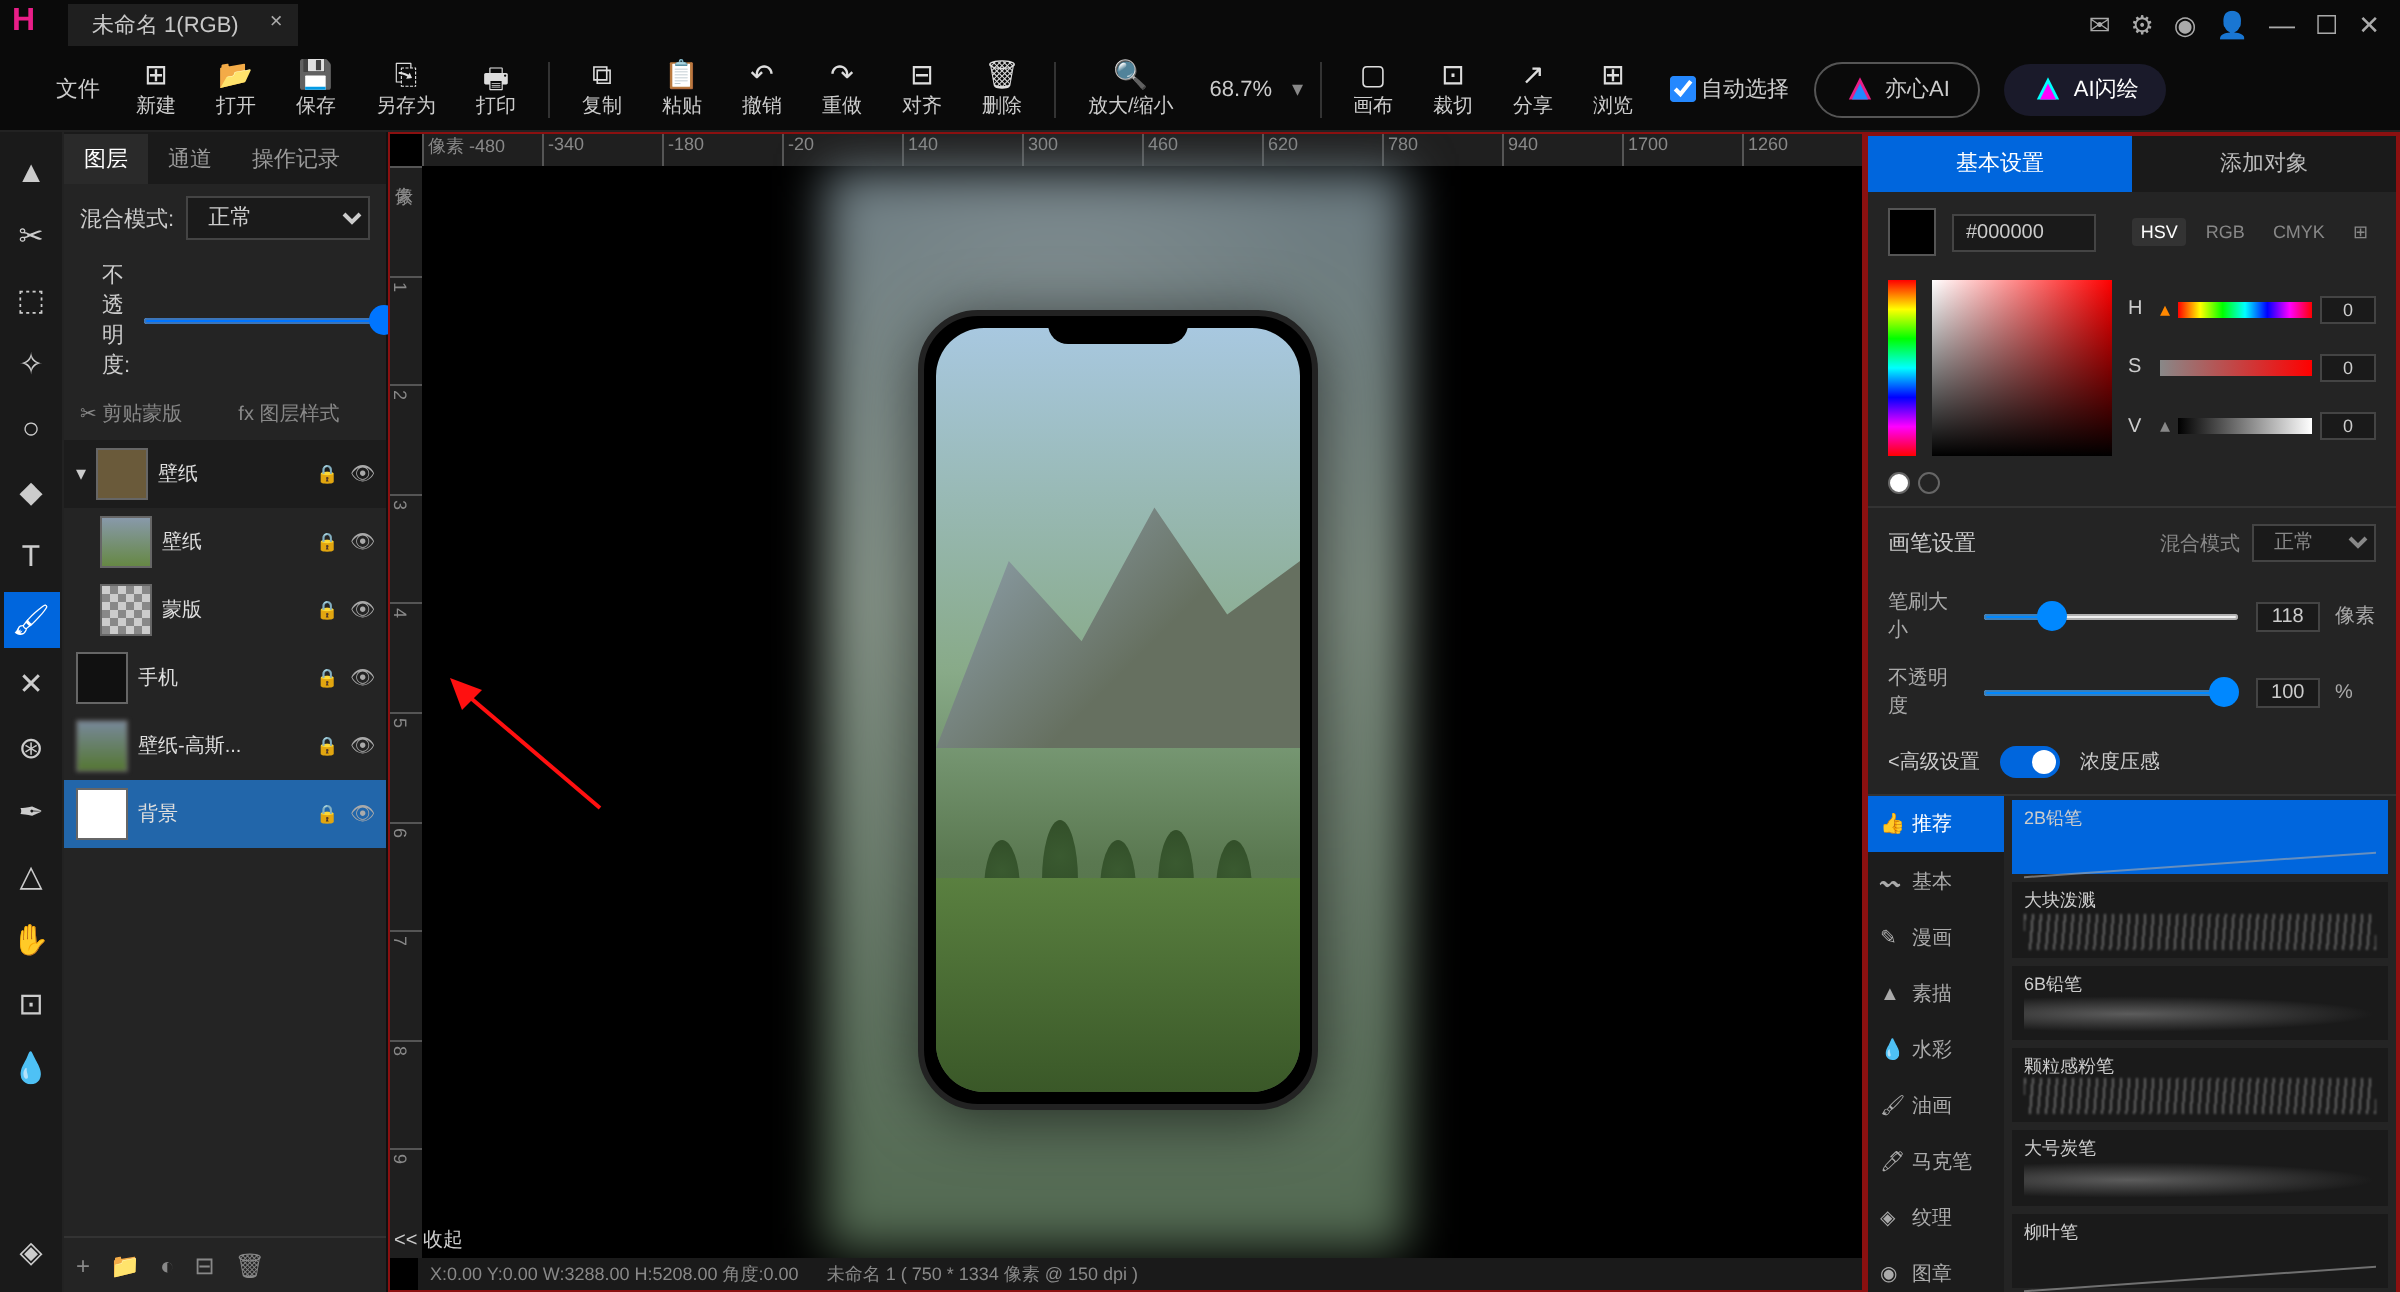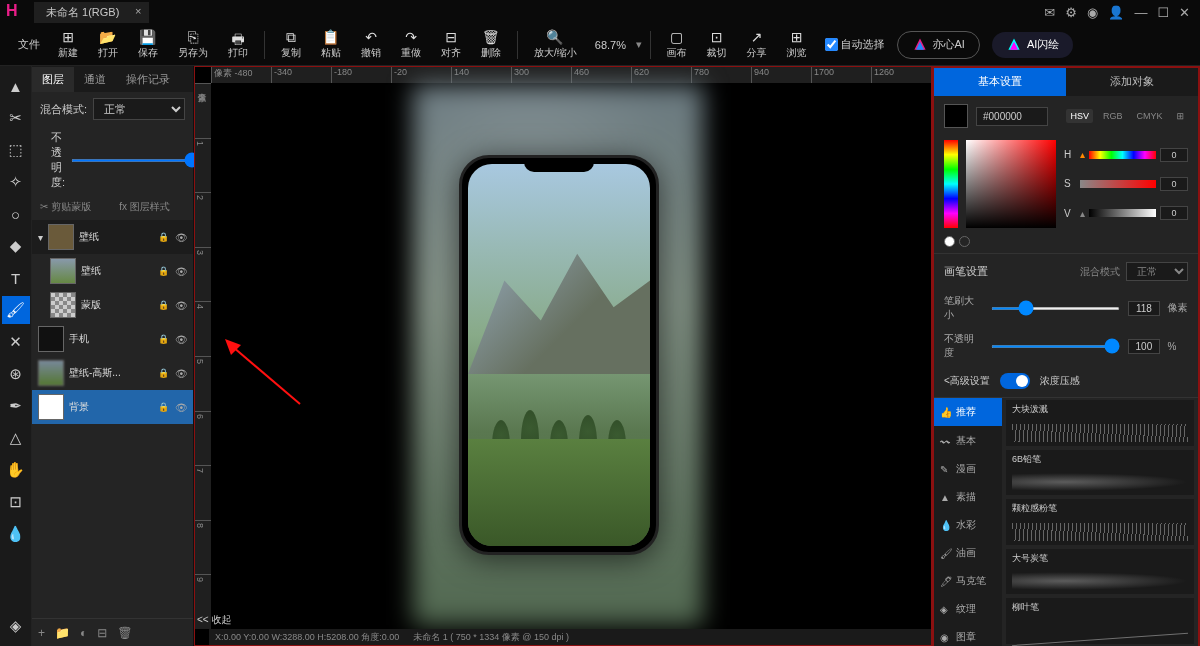--- a/index.html
+++ b/index.html
@@ -3,21 +3,21 @@
 <meta charset="utf-8">
 <style>
 *{margin:0;padding:0;box-sizing:border-box;font-family:"Microsoft YaHei",Arial,sans-serif;}
 body{width:1200px;height:646px;background:#1a1a1a;color:#ccc;overflow:hidden;font-size:11px;position:relative;}
 .titlebar{height:24px;background:#0a0a0a;display:flex;align-items:center;padding-left:6px;}
 .logo{width:20px;height:20px;color:#e91e88;font-weight:bold;font-size:16px;}
 .filetab{background:#1f1f1f;padding:3px 30px 3px 12px;margin-left:8px;color:#c8c8c8;font-size:11px;position:relative;}
 .filetab .close-x{position:absolute;right:8px;top:3px;color:#aaa;cursor:pointer;}
 .title-right{margin-left:auto;display:flex;gap:10px;padding-right:10px;color:#aaa;}
 .title-right span{font-size:13px;cursor:pointer;}
-.menubar{height:42px;background:#0a0a0a;display:flex;align-items:center;padding:0 12px;gap:4px;border-bottom:1px solid #222;}
+.menubar{height:42px;background:#0a0a0a;display:flex;align-items:center;padding:0 22px;gap:4px;border-bottom:1px solid #222;}
 .menu-item{display:flex;flex-direction:column;align-items:center;padding:2px 8px;cursor:pointer;color:#ccc;}
 .menu-item .micon{font-size:14px;height:16px;color:#ddd;}
 .menu-item .mlbl{font-size:10px;margin-top:1px;}
 .menu-text{padding:0 6px;color:#ccc;font-size:11px;}
 .menu-sep{width:1px;height:28px;background:#333;margin:0 4px;}
 .zoom-display{color:#ccc;font-size:11px;padding:0 6px;}
 .auto-sel{display:flex;align-items:center;gap:3px;margin-left:6px;}
 .auto-sel input{accent-color:#2488ff;}
 .ai-btn{padding:5px 14px;border:1px solid #555;border-radius:18px;display:flex;align-items:center;gap:5px;cursor:pointer;margin-left:8px;}
 .ai-btn.shine{border:none;background:#1a1a2a;}
@@ -468,20 +468,21 @@
             <span class="ci">◈</span>
             <span>纹理</span>
           </div>
         <div class="brush-cat">
             <span class="ci">◉</span>
             <span>图章</span>
           </div>
 
       </div>
       <div class="brush-list">
+        <div class="brush-item active"><span>2B铅笔</span><div class="brush-stroke thin"></div></div>
         <div class="brush-item"><span>大块泼溅</span><div class="brush-stroke rough"></div></div>
         <div class="brush-item"><span>6B铅笔</span><div class="brush-stroke soft"></div></div>
         <div class="brush-item"><span>颗粒感粉笔</span><div class="brush-stroke rough"></div></div>
         <div class="brush-item"><span>大号炭笔</span><div class="brush-stroke soft"></div></div>
         <div class="brush-item"><span>柳叶笔</span><div class="brush-stroke thin"></div></div>
       </div>
     </div>
   </div>
 </div>
 

